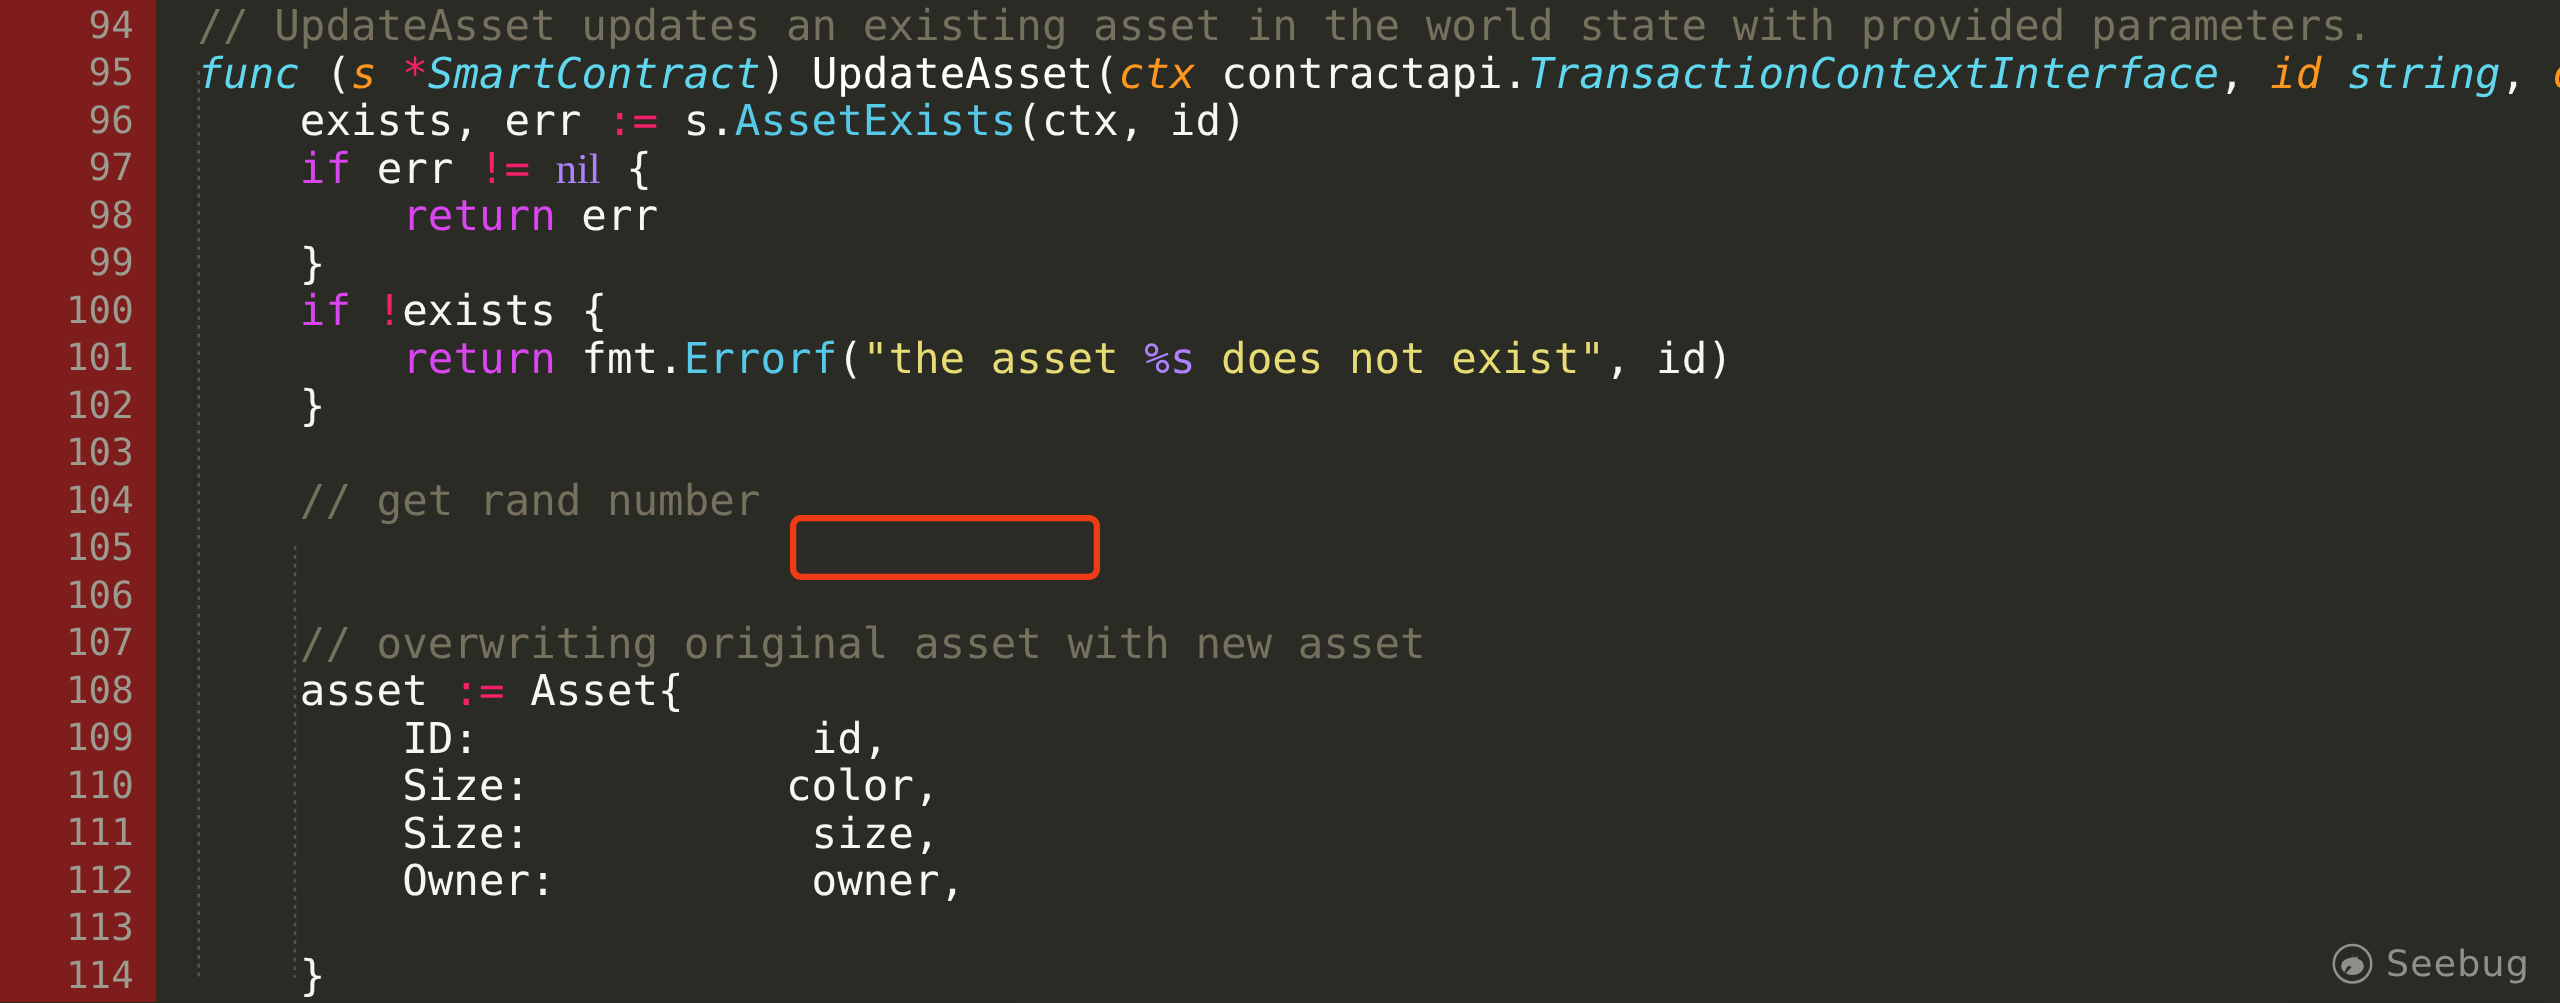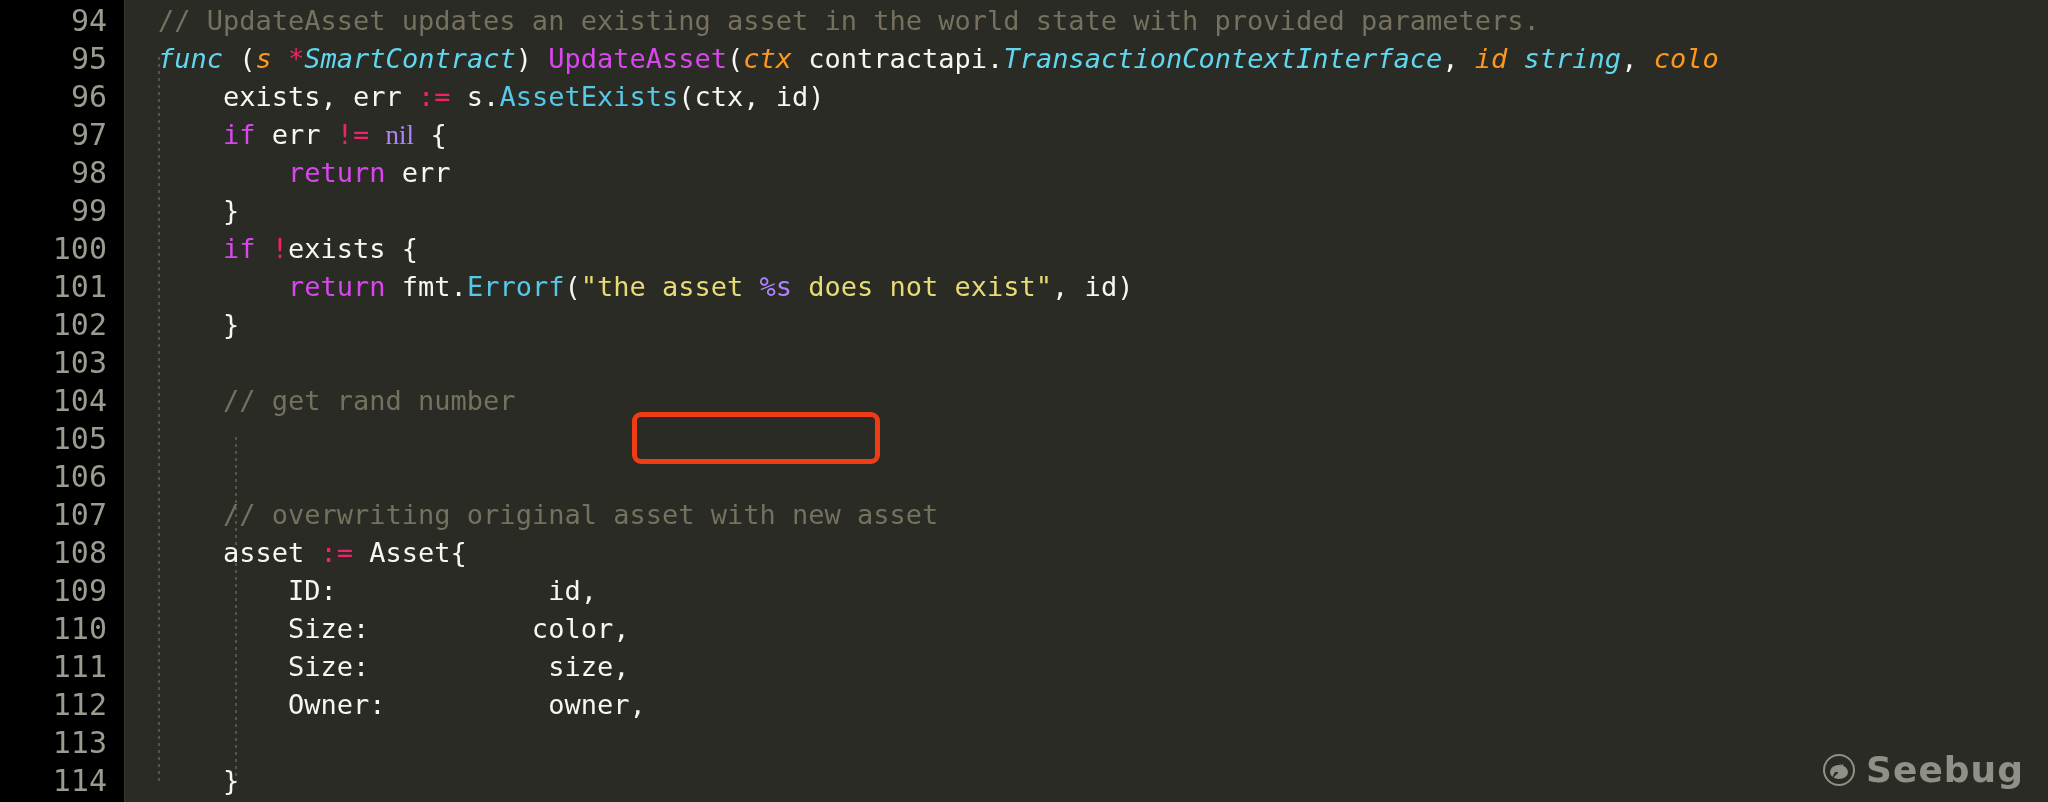--- a/index.html
+++ b/index.html
@@ -23,21 +23,21 @@
     overflow: hidden;
   }
 
   
   #gutter {
     position: absolute;
     left: 0;
     top: 0;
     width: 125px;
     height: 802px;
-    background: #000000;
+    background: #7f1d1d;
   }
   #gutter-sep {
     position: absolute;
     left: 124px;
     top: 0;
     width: 1px;
     height: 802px;
     background: #3a392f;
   }
   .ln {
@@ -60,21 +60,21 @@
     left: 125px;
     top: 0;
     width: 1923px;
     height: 802px;
     overflow: hidden;
   }
   .cl {
     position: absolute;
     left: 33px;
     white-space: pre;
-    font-size: 27px;
+    font-size: 34px;
     line-height: 38px;
     height: 38px;
     font-family: "DejaVu Sans Mono", "Liberation Mono", monospace;
     color: #f7f7f2;
   }
 
   
   .indent-guide {
     position: absolute;
     width: 2px;
@@ -83,21 +83,21 @@
         #55544a 0px, #55544a 3px,
         transparent 3px, transparent 7px);
     background-size: 2px 7px;
   }
 
   
   .t-com   { color: #75715e; }
   .t-kw    { color: #d946ef; }
   .t-kwc   { color: #5fd7ef; font-style: italic; }
   .t-typ   { color: #5fd7ef; font-style: italic; }
-  .t-fn    { color: #d946ef; }
+  .t-fn    { color: #ffffff; }
   .t-meth  { color: #56c8e8; }
   .t-op    { color: #f4206a; }
   .t-str   { color: #e6db74; }
   .t-fmt   { color: #ae81ff; }
   .t-num   { color: #ae81ff; font-family: Liberation Serif, serif; }
   .t-par   { color: #fd971f; font-style: italic; }
   .t-plain { color: #f7f7f2; }
   .t-star  { color: #f4206a; }
 
   
@@ -115,25 +115,24 @@
     position: absolute;
     right: 24px;
     bottom: 14px;
     display: flex;
     align-items: center;
     gap: 10px;
     opacity: 0.62;
   }
   #watermark .wm-text {
     color: #cfcfc7;
-    font-size: 36px;
+    font-size: 29px;
     font-family: "DejaVu Sans", "Liberation Sans", sans-serif;
     letter-spacing: 1px;
     line-height: 1;
-    font-weight: bold;
   }
   #watermark svg { display: block; }
 </style>
 </head>
 <body>
 
 <div id="code-viewer">
 
   <div id="gutter">
       <div class="ln" style="top: 2px;">94</div>

